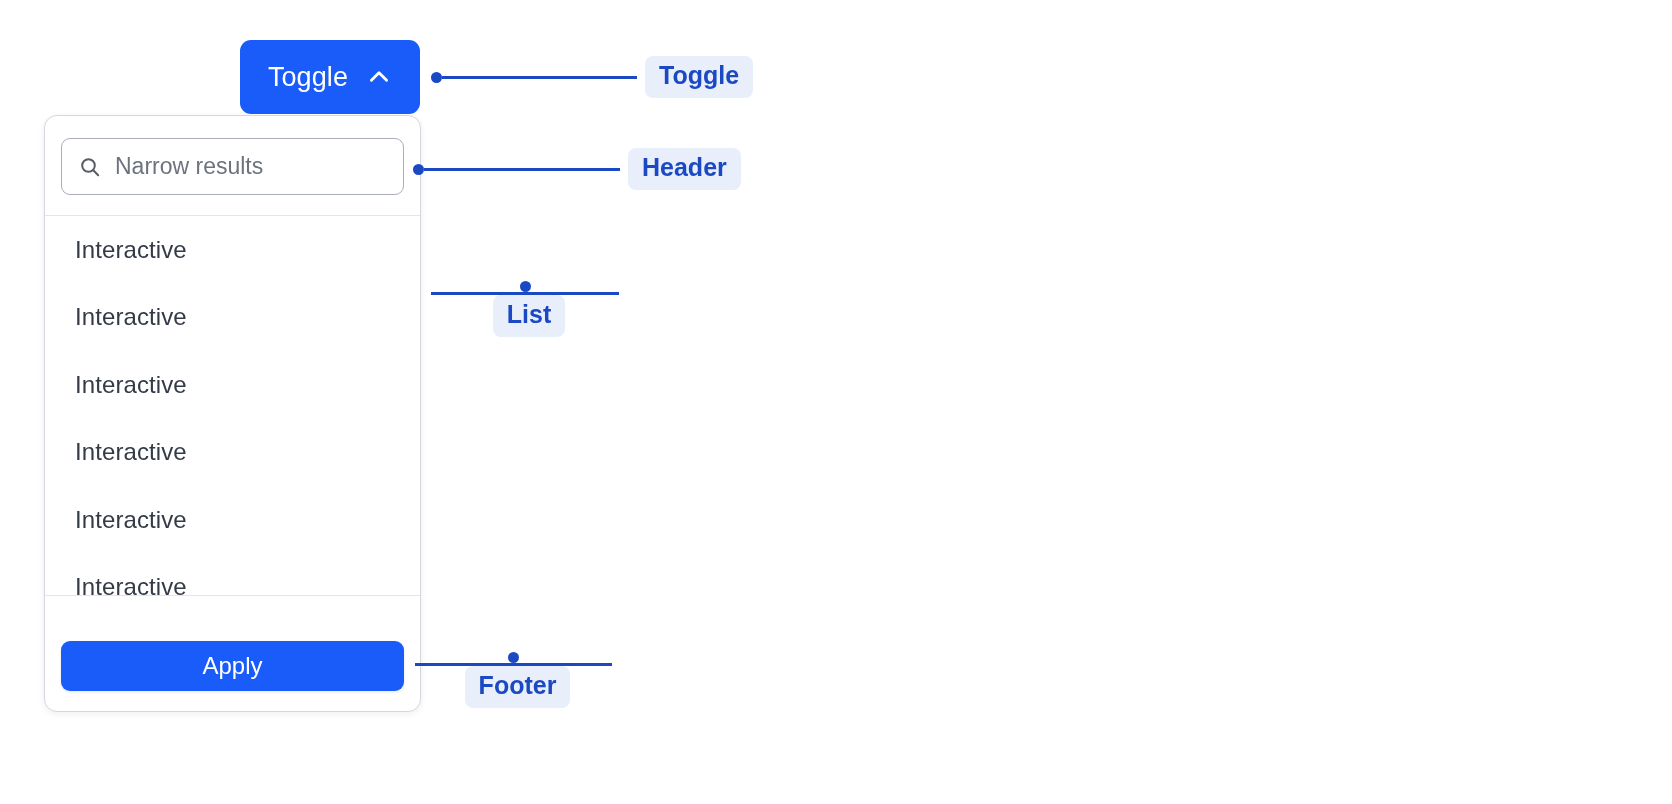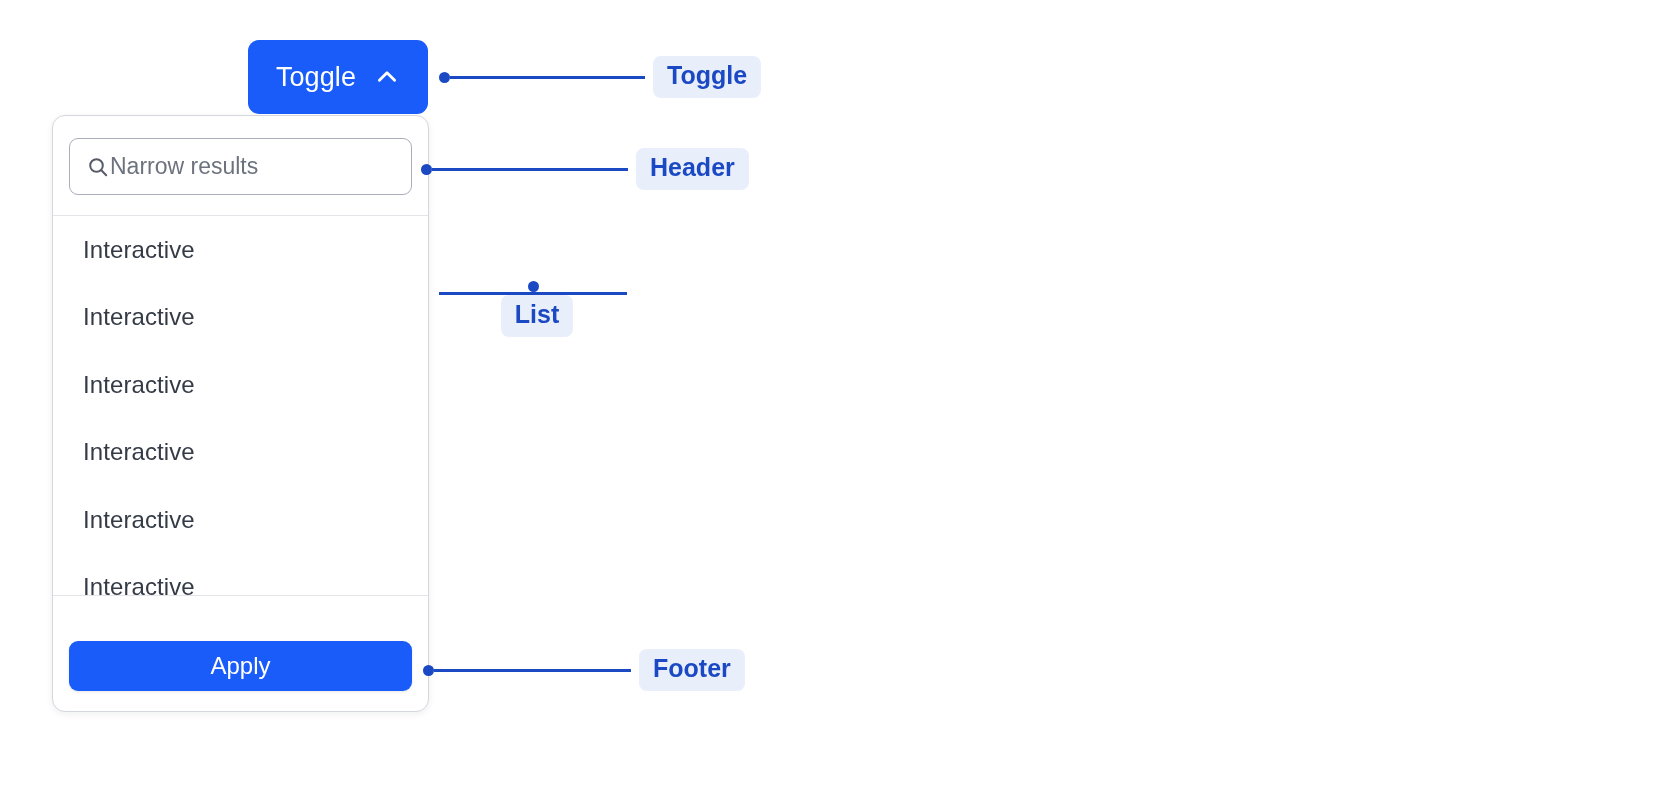--- a/index.html
+++ b/index.html
@@ -11,21 +11,21 @@
     height: 804px;
     background: #ffffff;
     font-family: "Liberation Sans", sans-serif;
     overflow: hidden;
     position: relative;
     -webkit-font-smoothing: antialiased;
   }
 
   #stage {
     position: absolute;
-    left: 8px;
+    left: 0;
     top: 0;
     width: 1447px;
     height: 804px;
   }
 
   
   .toggle-button {
     position: absolute;
     left: 240px;
     top: 40px;
@@ -85,20 +85,21 @@
   }
   .search-field {
     height: 57px;
     border: 1px solid #a9aeb8;
     border-radius: 9px;
     display: flex;
     align-items: center;
     padding: 0 16px;
     box-sizing: border-box;
     background: #ffffff;
+    gap: 13px;
     cursor: text;
   }
   .search-icon {
     width: 24px;
     height: 24px;
     flex: none;
     display: block;
   }
   .search-input {
     border: none;
@@ -260,19 +261,19 @@
     <span class="anno-line" style="width:196px;"></span>
     <span class="anno-badge">Header</span>
   </div>
 
   <div class="annotation" style="left:431px; top:281px;flex-direction:column;">
     <span class="anno-dot"></span>
     <span class="anno-line" style="width:188px;"></span>
     <span class="anno-badge">List</span>
   </div>
 
-  <div class="annotation" style="left:415px; top:652px;">
+  <div class="annotation" style="left:415px; top:652px;flex-direction:column;">
     <span class="anno-dot"></span>
     <span class="anno-line" style="width:197px;"></span>
     <span class="anno-badge">Footer</span>
   </div>
 
 </div>
 
 </body></html>

